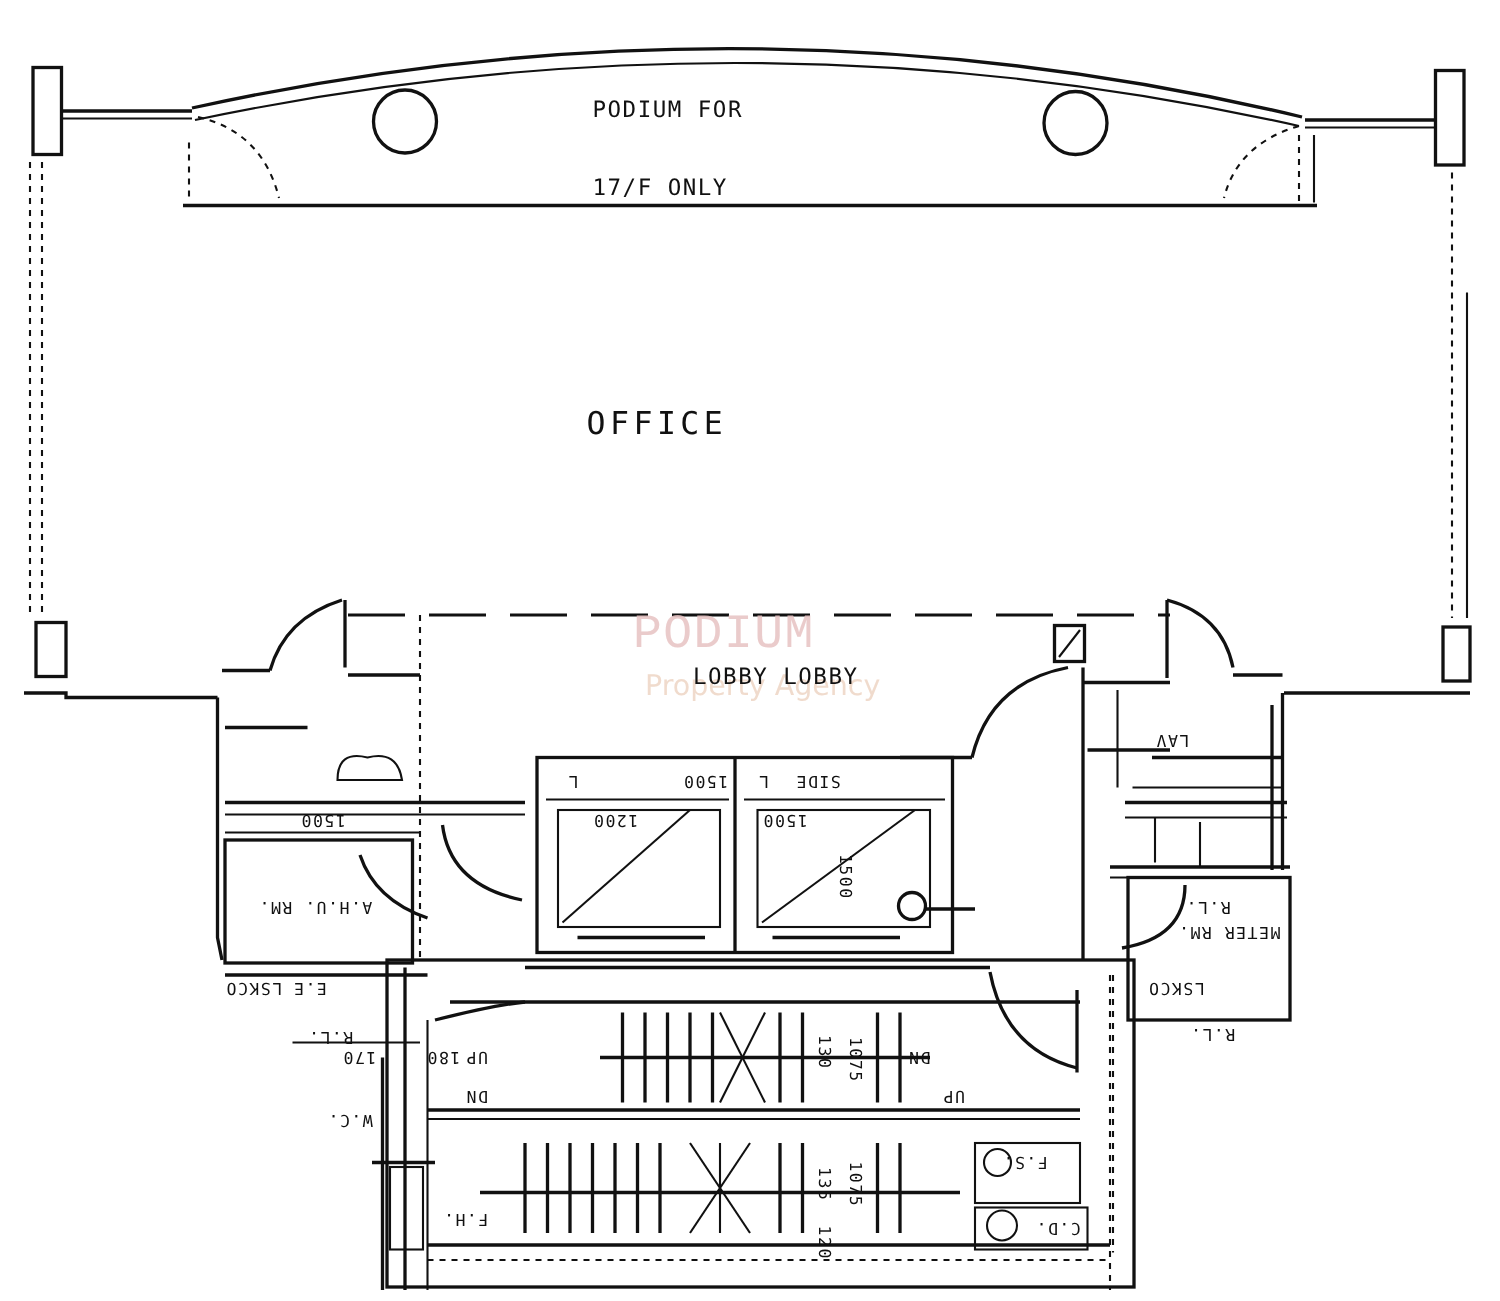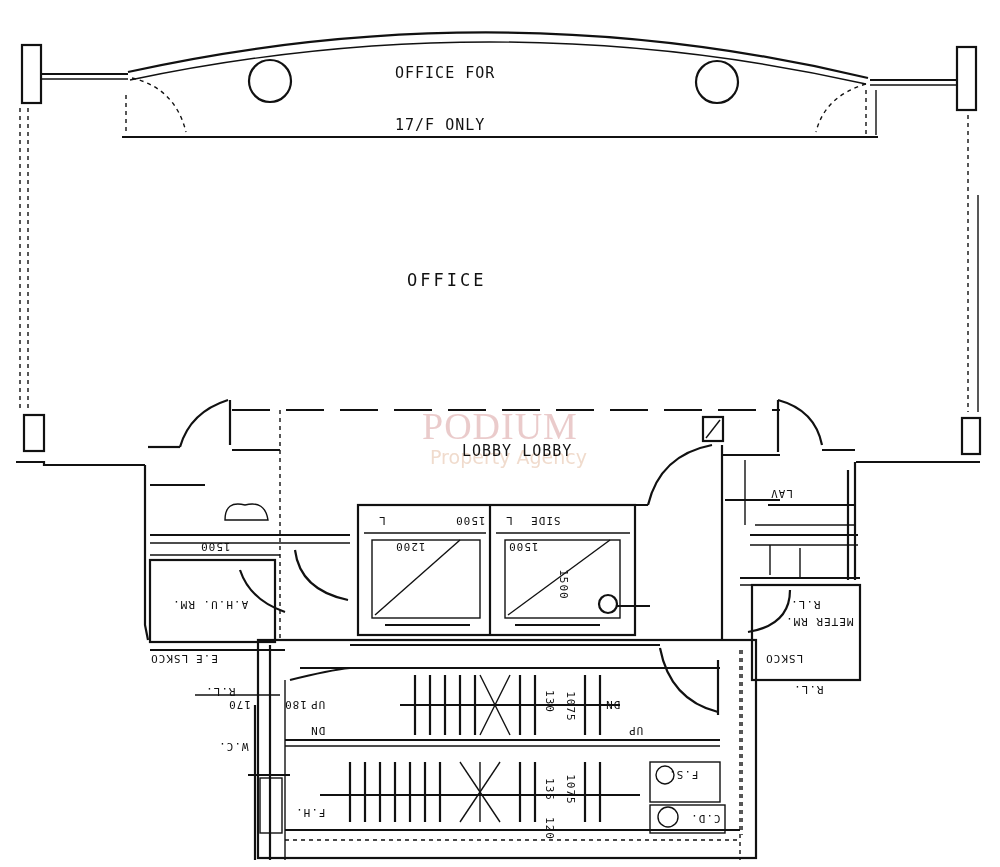--- a/index.html
+++ b/index.html
@@ -3,25 +3,25 @@
 <meta charset="utf-8">
 <style>
   html, body { margin: 0; padding: 0; background: #ffffff; }
   body { width: 1000px; height: 867px; position: relative; overflow: hidden; font-family: "DejaVu Sans Mono", monospace; }
   svg { position: absolute; left: 0; top: 0; }
   .wall { stroke: #111; fill: none; stroke-width: 2.2; }
   .thin { stroke: #111; fill: none; stroke-width: 1.4; }
   .dash { stroke: #111; fill: none; stroke-width: 2; stroke-dasharray: 38 16; }
   .dot  { stroke: #111; fill: none; stroke-width: 1.4; stroke-dasharray: 4 4; }
   .lbl { position: absolute; color: #111; white-space: nowrap; letter-spacing: 1px; }
-  .big { font-size: 17px; letter-spacing: 3px; margin-left: 16px; }
+  .big { font-size: 21px; letter-spacing: 3px; }
   .mid { font-size: 15px; }
   .sm  { font-size: 11px; }
   .flip { transform: rotate(180deg); }
-  .wm1 { position: absolute; left: 422px; top: 404px; font-family: Liberation Serif, serif; font-size: 38px; color: #e7c3c3; opacity: .85; letter-spacing: 1px; }
+  .wm1 { position: absolute; left: 422px; top: 404px; font-family: Liberation Mono, monospace; font-size: 32px; color: #e7c3c3; opacity: .85; letter-spacing: 1px; }
   .wm2 { position: absolute; left: 430px; top: 446px; font-family: "DejaVu Sans", sans-serif; font-size: 19px; color: #efd8c8; opacity: .9; text-align: center; }
 </style>
 </head>
 <body>
 
 <svg width="1000" height="867" viewBox="0 0 1000 867">
 
   <path class="wall" d="M128 72 Q 500 -10 868 78"></path>
   <path class="thin" d="M130 80 Q 500 2 866 84"></path>
   <line class="wall" x1="122" y1="137" x2="878" y2="137"></line>
@@ -164,21 +164,21 @@
   <circle class="thin" cx="668" cy="817" r="10"></circle>
   <rect class="thin" x="260" y="778" width="22" height="55"></rect>
   <line class="dot" x1="742" y1="650" x2="742" y2="835"></line>
 
   <line class="wall" x1="150" y1="650" x2="285" y2="650"></line>
   <line class="thin" x1="195" y1="695" x2="280" y2="695"></line>
   <line class="wall" x1="255" y1="705" x2="255" y2="860"></line>
   <line class="wall" x1="248" y1="775" x2="290" y2="775"></line>
 </svg>
 
-<div class="lbl mid" style="left:395px; top:64px;">OFFICE FOR</div>
+<div class="lbl mid" style="left:395px; top:64px;">PODIUM FOR</div>
 <div class="lbl mid" style="left:395px; top:88px;margin-top:28px;">17/F ONLY</div>
 <div class="lbl big" style="left:391px; top:270px;">OFFICE</div>
 
 <div class="wm1">PODIUM</div>
 <div class="wm2">Property Agency</div>
 <div class="lbl mid" style="left:462px; top:442px;">LOBBY LOBBY</div>
 
 <div class="lbl sm flip" style="left:172px; top:598px;">A.H.U. RM.</div>
 <div class="lbl sm flip" style="left:790px; top:598px;">R.L.</div>
 <div class="lbl sm flip" style="left:785px; top:615px;">METER RM.</div>

